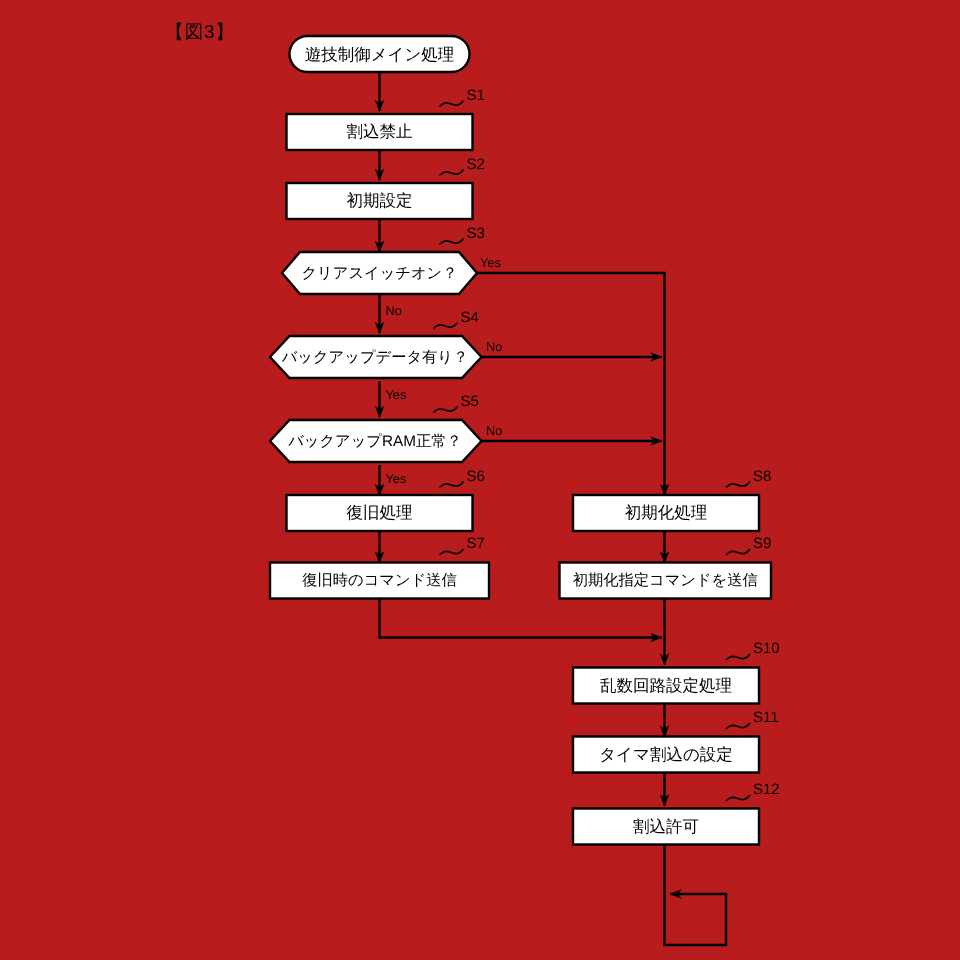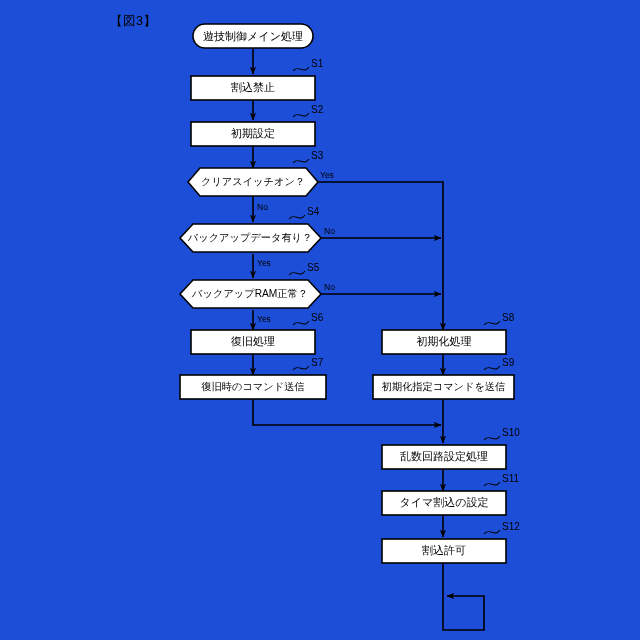--- a/index.html
+++ b/index.html
@@ -10,21 +10,21 @@
   body {
     width: 640px;
     height: 640px;
     font-family: "Liberation Sans", "DejaVu Sans", sans-serif;
     overflow: hidden;
   }
   #figure-root {
     position: relative;
     width: 640px;
     height: 640px;
-    background: #1d4ed8;
+    background: #b91c1c;
   }
   svg#flow {
     position: absolute;
     left: 0;
     top: 0;
     width: 640px;
     height: 640px;
     display: block;
   }
   .shape-fill { fill: #ffffff; }

